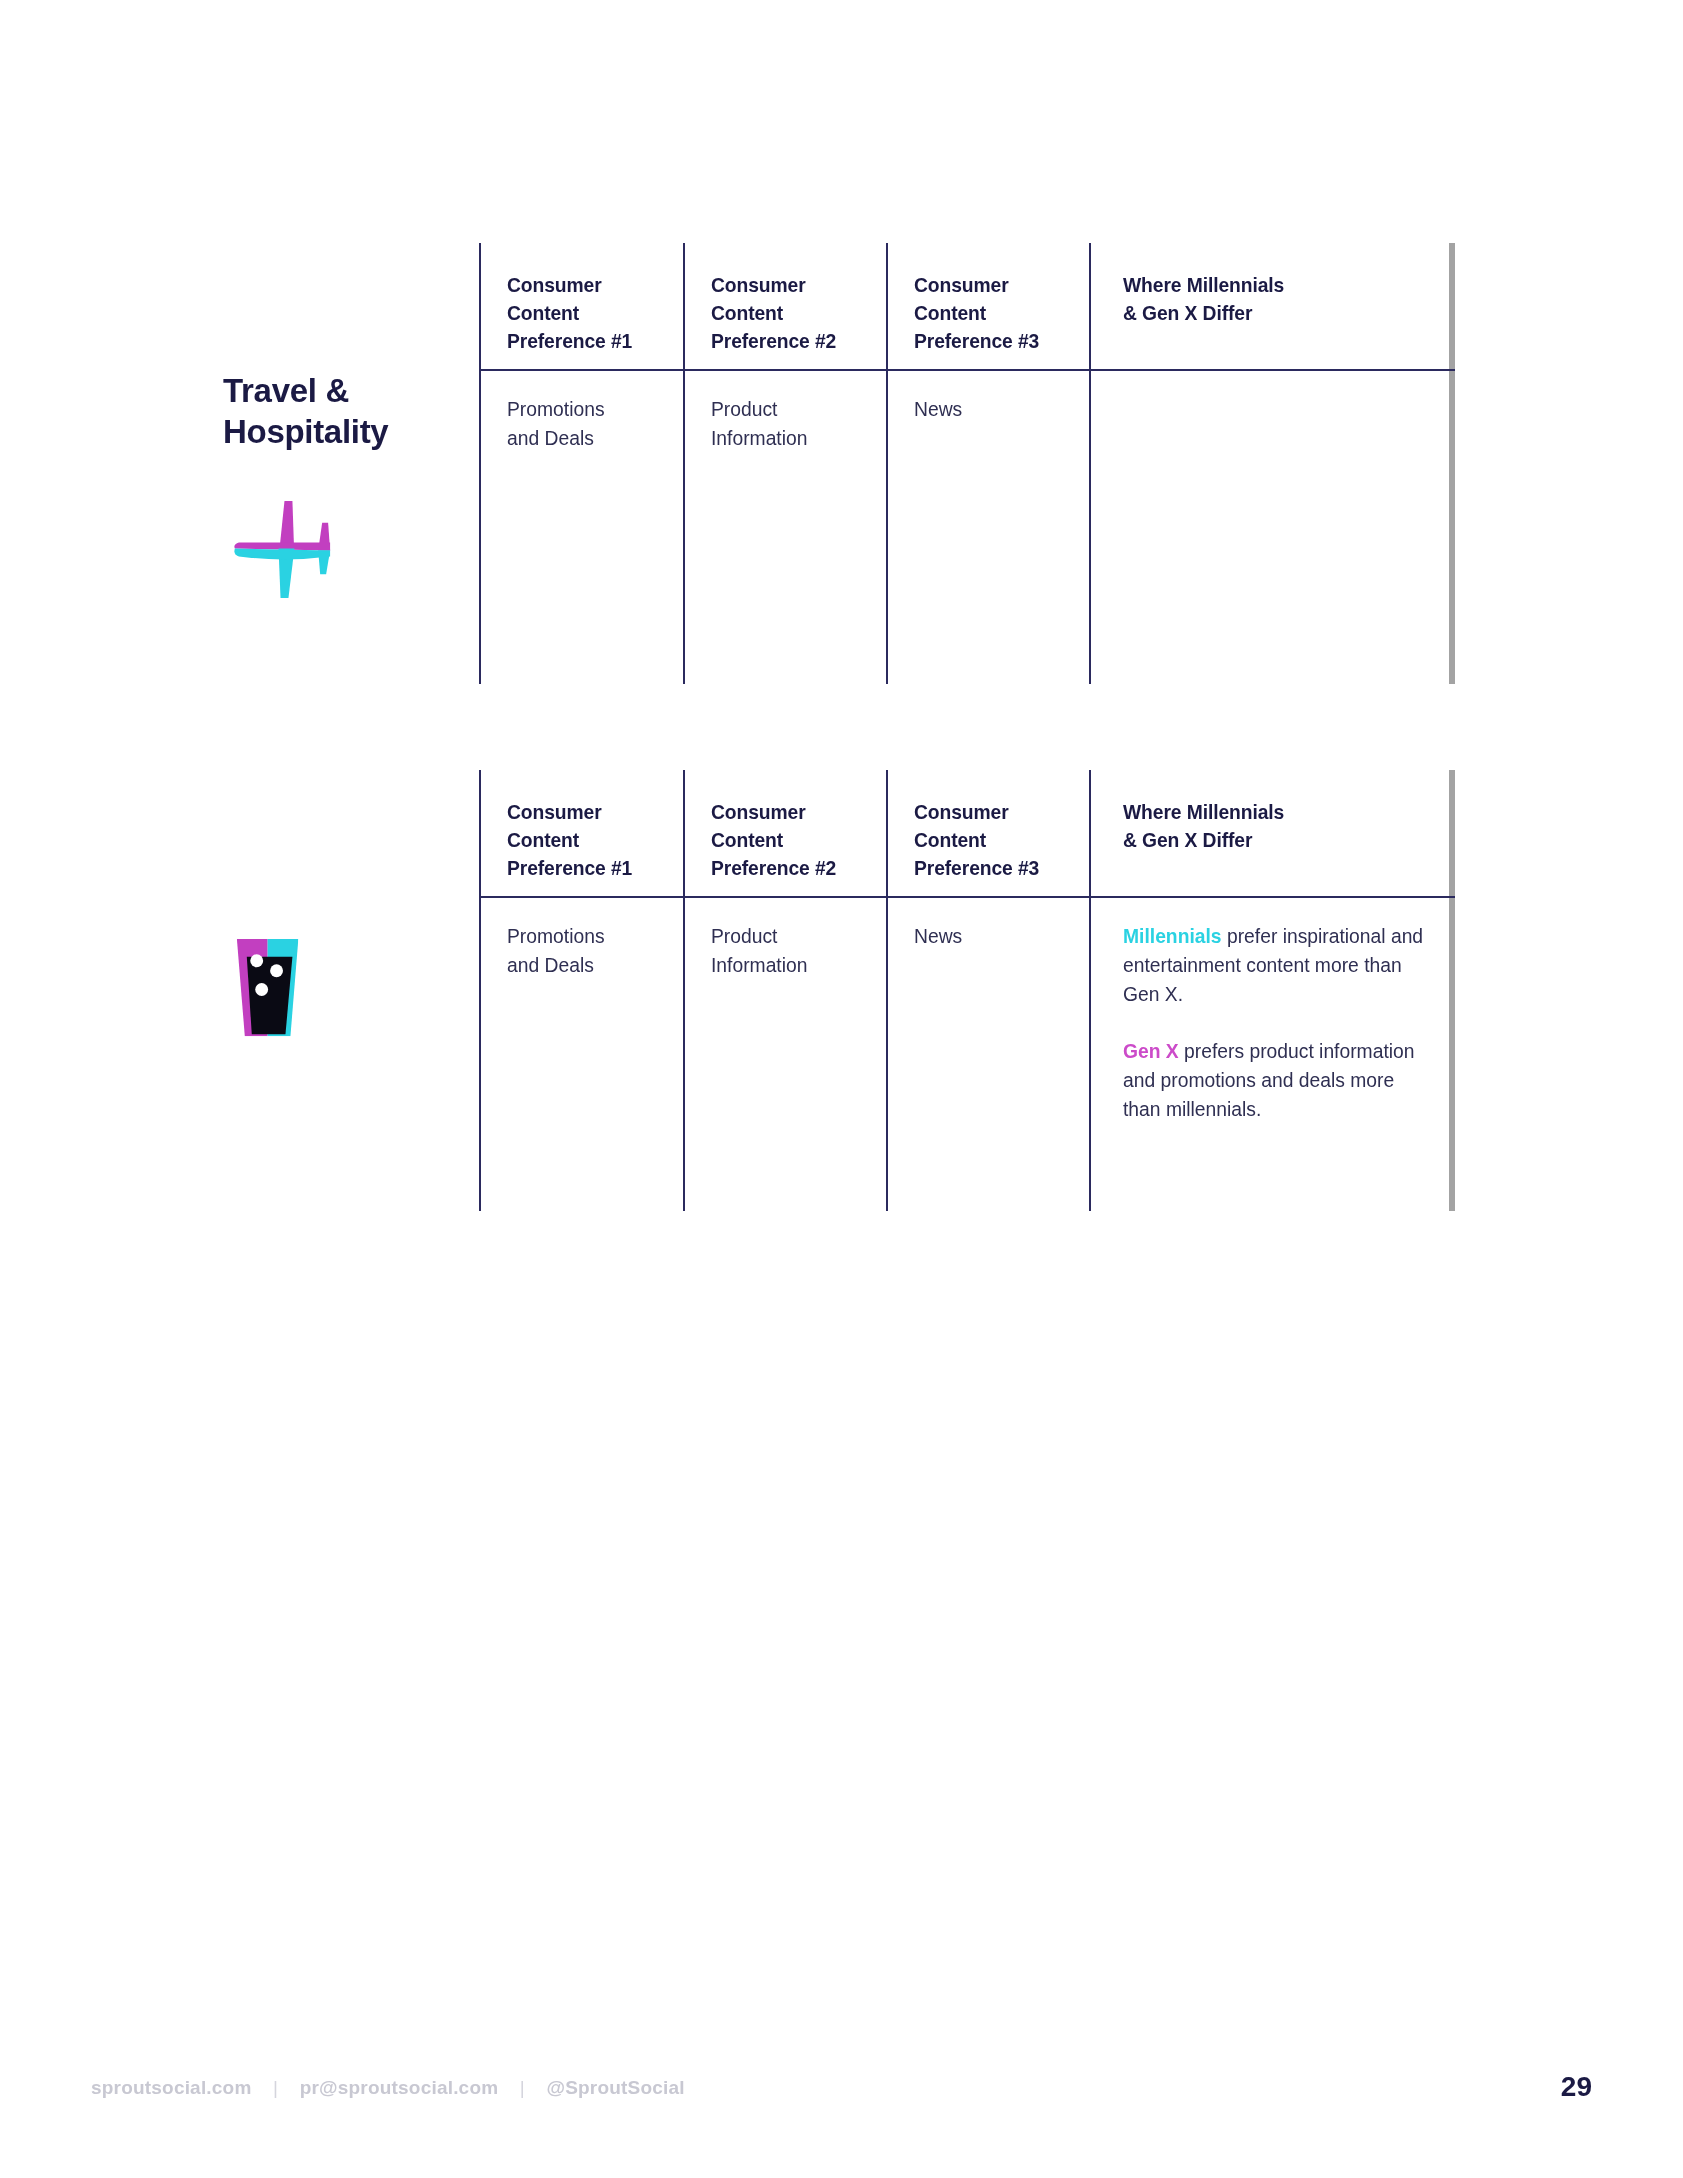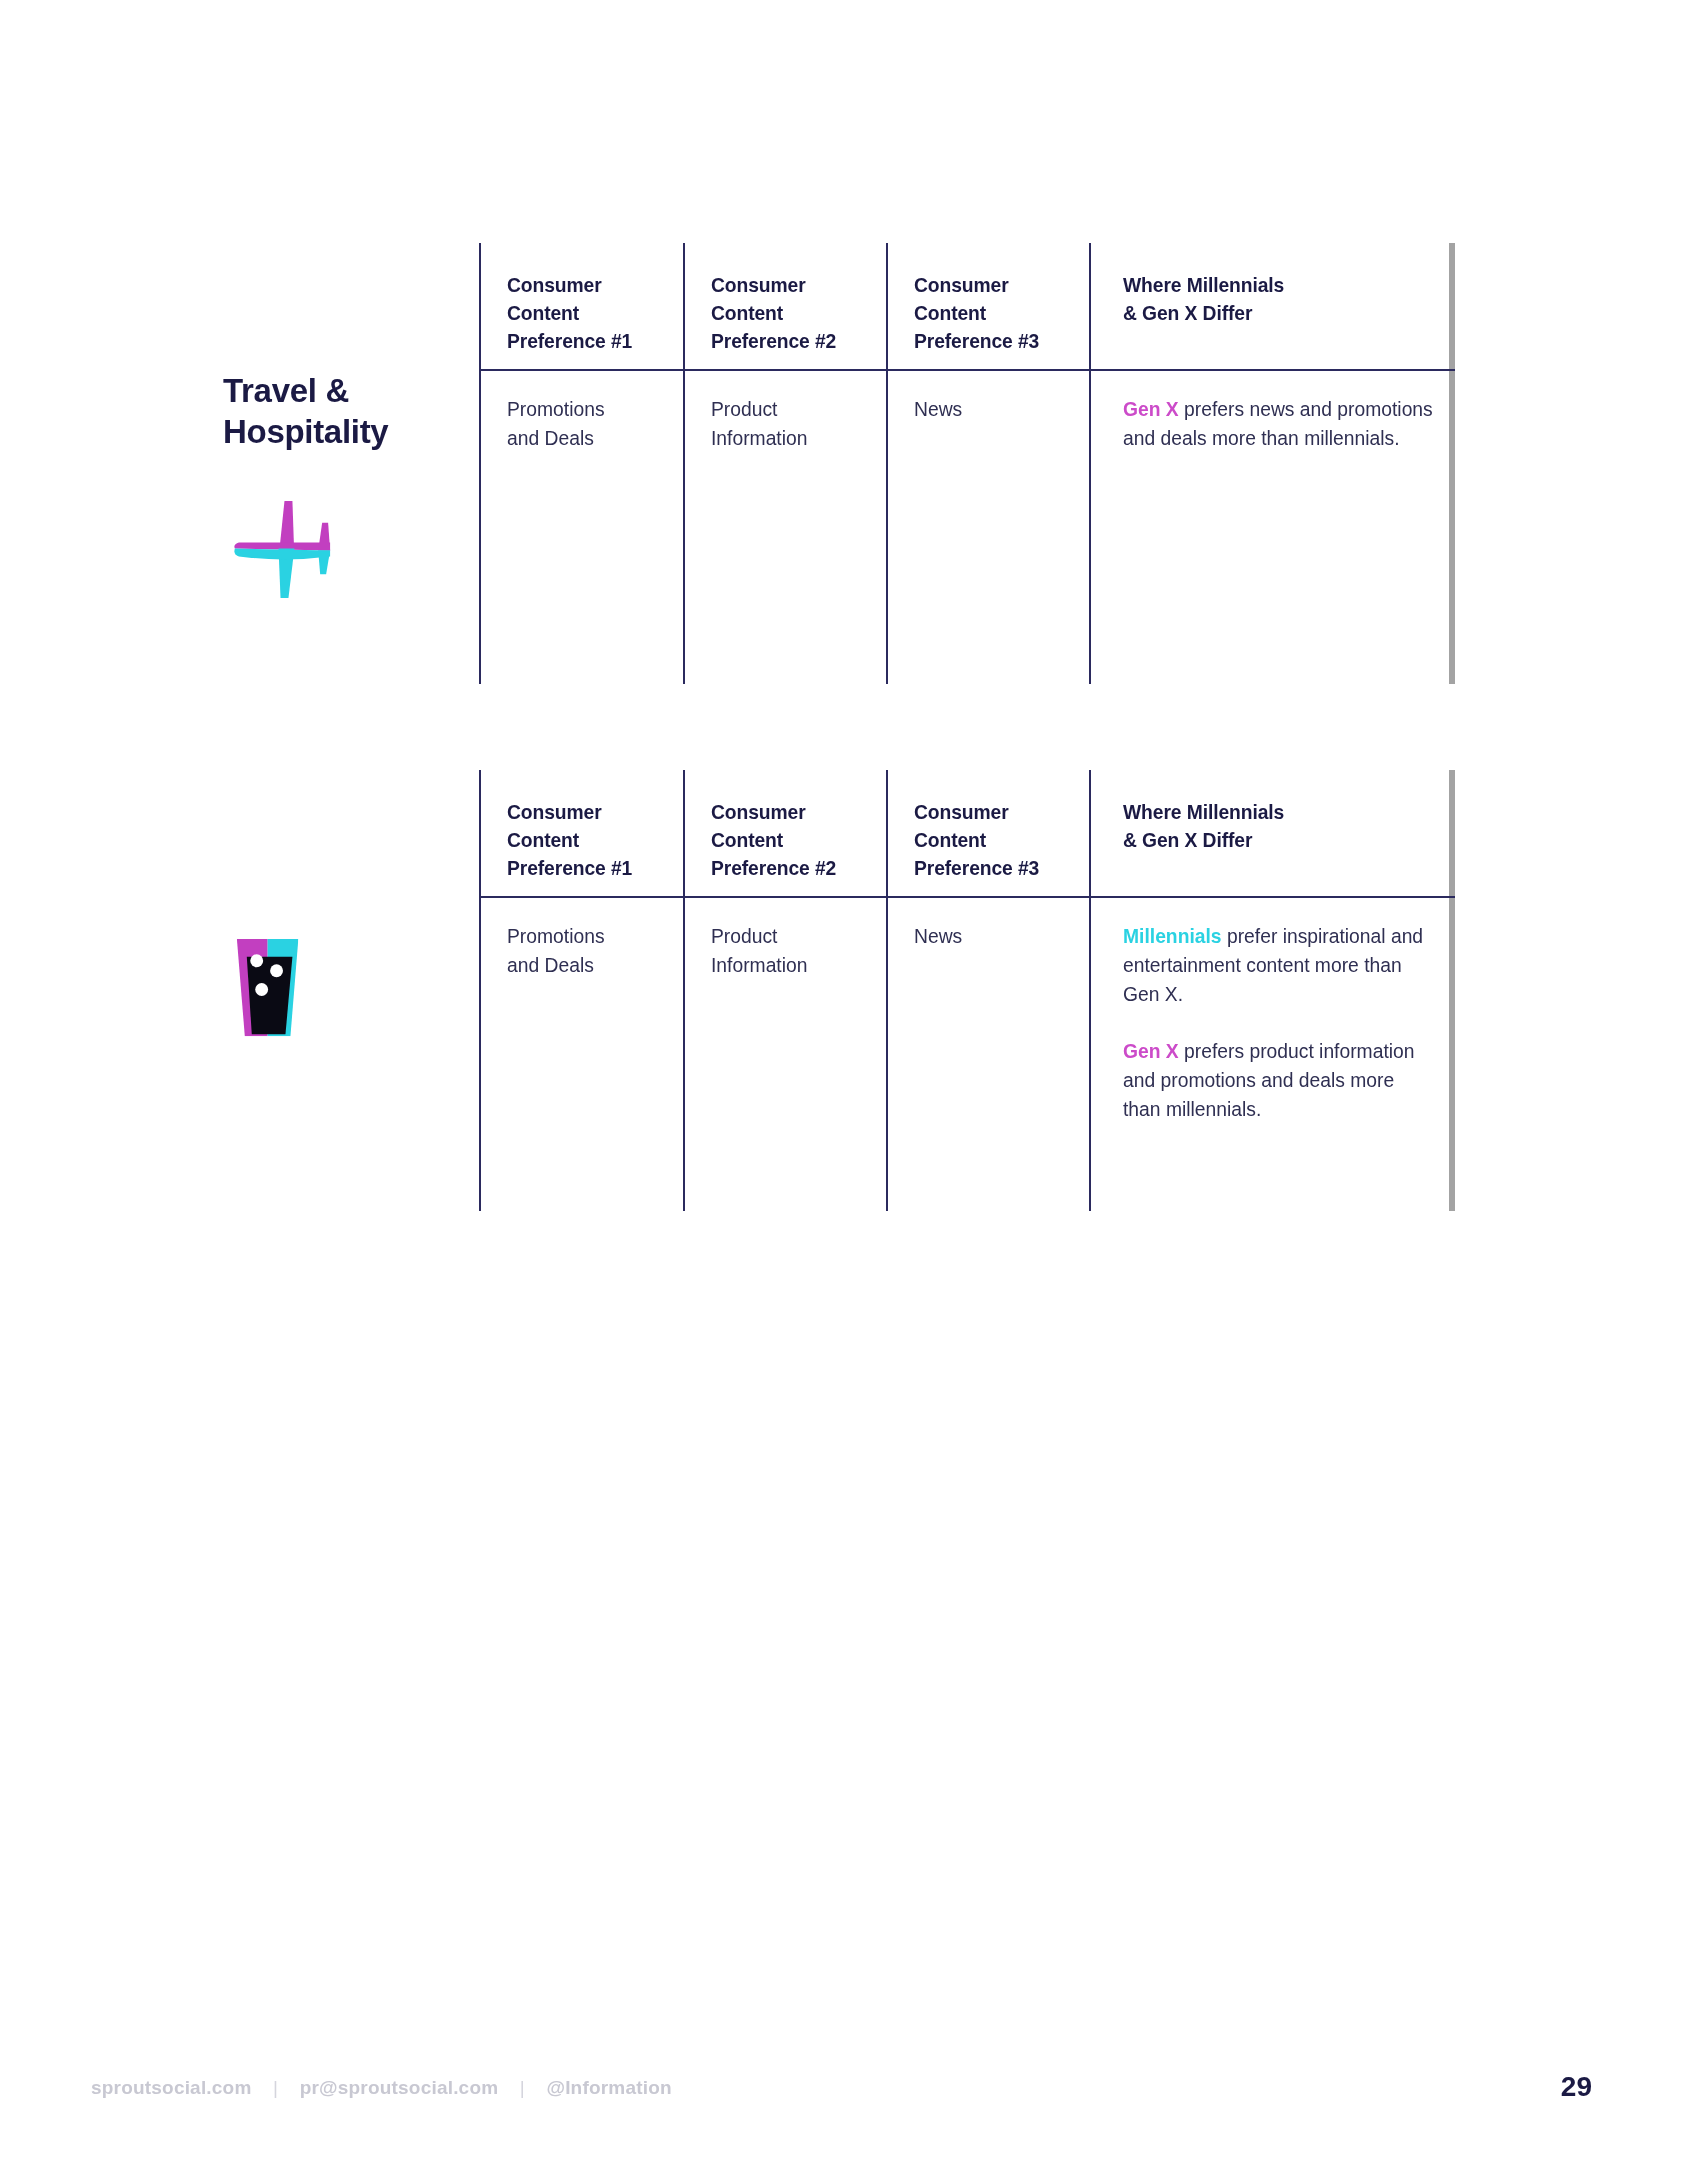--- a/index.html
+++ b/index.html
@@ -208,21 +208,20 @@
           </div>
           <div class="cell cell-body">News</div>
         </div>
 
         <div class="col cell-wide">
           <div class="cell cell-head">
             <span>Where Millennials</span><br>
             <span>&amp; Gen X Differ</span>
           </div>
           <div class="cell cell-body">
-            <p class="para"><span class="k-genx">Gen X</span><span> prefers news and promotions and deals more than millennials.</span></p>
           </div>
         </div>
       </div>
       <div class="hrule"></div>
     </div>
   </div>
 
   <div class="section section-2">
 
     <div class="label-col">
@@ -293,19 +292,19 @@
       </div>
       <div class="hrule"></div>
     </div>
   </div>
 
   <div class="footer">
     <span>sproutsocial.com</span>
     <span class="sep">|</span>
     <span>pr@sproutsocial.com</span>
     <span class="sep">|</span>
-    <span>@Information</span>
+    <span>@SproutSocial</span>
   </div>
 
   <div class="page-number">29</div>
 
 </div>
 
 
 </body></html>

